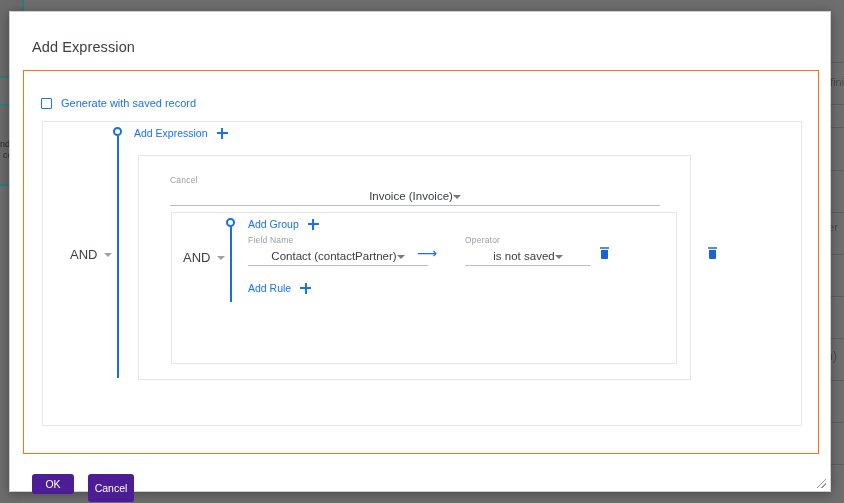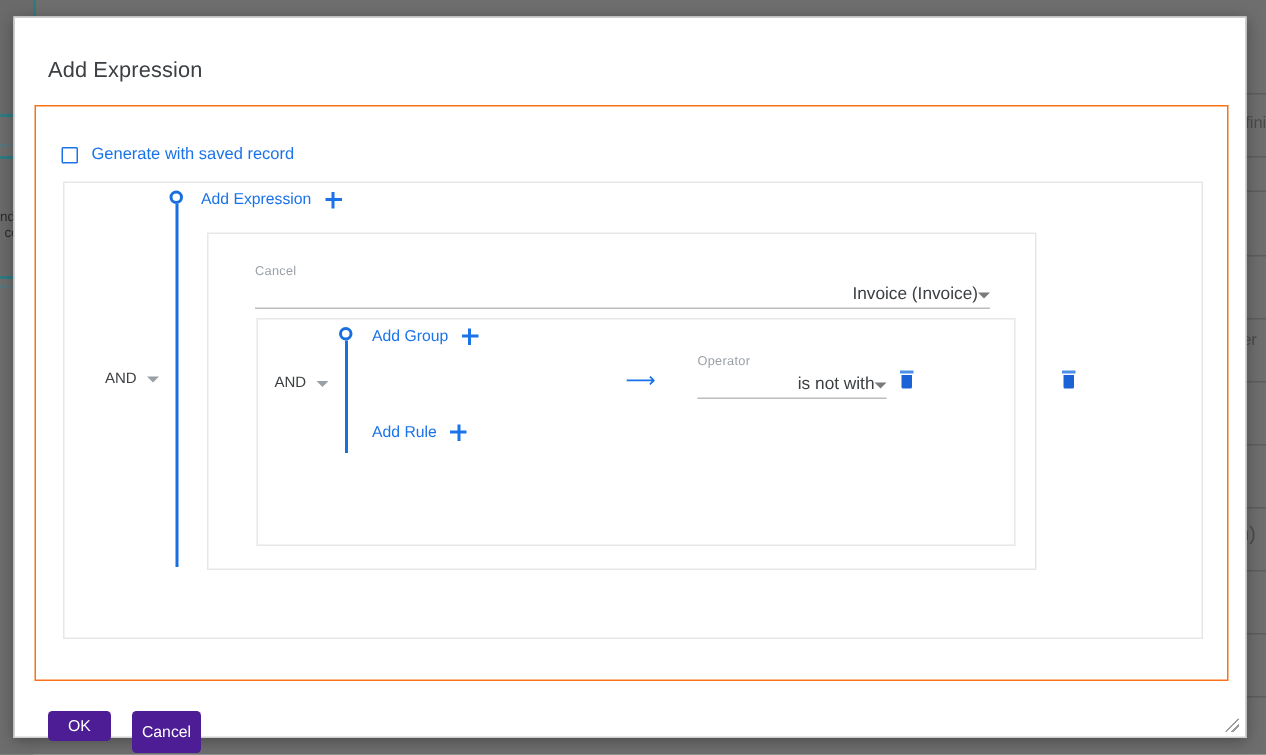--- a/index.html
+++ b/index.html
@@ -62,21 +62,21 @@
   
   .rail-circle{
     position:absolute;width:9px;height:9px;border:2px solid #1a6fe0;
     border-radius:50%;background:#fff;box-sizing:border-box;
   }
   .rail-line{position:absolute;width:2px;background:#1a6fe0;}
 
   
   .conj{
     position:absolute;display:flex;align-items:center;gap:7px;
-    font-size:10px;color:#3c4043;
+    font-size:13px;color:#3c4043;
   }
   .caret{
     width:0;height:0;border-left:4px solid transparent;border-right:4px solid transparent;
     border-top:4px solid #9aa0a6;
   }
 
   
   .act{
     position:absolute;display:flex;align-items:center;gap:9px;
     color:#1a73e8;font-size:10.5px;cursor:pointer;
@@ -87,21 +87,21 @@
   .plus:after{top:0;left:4.5px;height:11px;width:2px;}
 
   
   #model-card{
     position:absolute;left:95px;top:33px;width:553px;height:225px;
     border:1px solid #e7e7e7;background:#fff;box-sizing:border-box;
   }
   .fieldwrap{position:absolute;}
   .field-label{font-size:8.5px;color:#9aa0a6;letter-spacing:.2px;}
   .field-row{
-    display:flex;align-items:flex-end;justify-content:flex-end;
+    display:flex;align-items:flex-end;justify-content:center;
     border-bottom:1px solid #bdbdbd;padding-bottom:3px;margin-top:5px;
   }
   .field-val{font-size:11.5px;color:#3c4043;}
   .field-caret{
     width:0;height:0;border-left:4px solid transparent;border-right:4px solid transparent;
     border-top:4px solid #7a7a7a;margin-bottom:3px;
   }
 
   
   #group-card{
@@ -206,25 +206,32 @@
           <div class="conj" style="left:11px;top:37px;">
             <span>AND</span>
             <span class="caret"></span>
           </div>
 
           <div class="act" style="left:76px;top:5px;">
             <span>Add Group</span>
             <span class="plus"></span>
           </div>
 
+          <div class="fieldwrap" style="left:76px;top:22px;width:180px;">
+            <div class="field-label">Field Name</div>
+            <div class="field-row">
+              <span class="field-val">Contact (contactPartner)</span>
+              <span class="field-caret"></span>
+            </div>
+          </div>
 
           <div class="fieldwrap" style="left:293px;top:22px;width:126px;">
             <div class="field-label">Operator</div>
             <div class="field-row">
-              <span class="field-val">is not with</span>
+              <span class="field-val">is not saved</span>
               <span class="field-caret"></span>
             </div>
           </div>
 
           <div class="act" style="left:76px;top:69px;">
             <span>Add Rule</span>
             <span class="plus"></span>
           </div>
 
           <div class="trash" style="left:428px;top:34px;">

